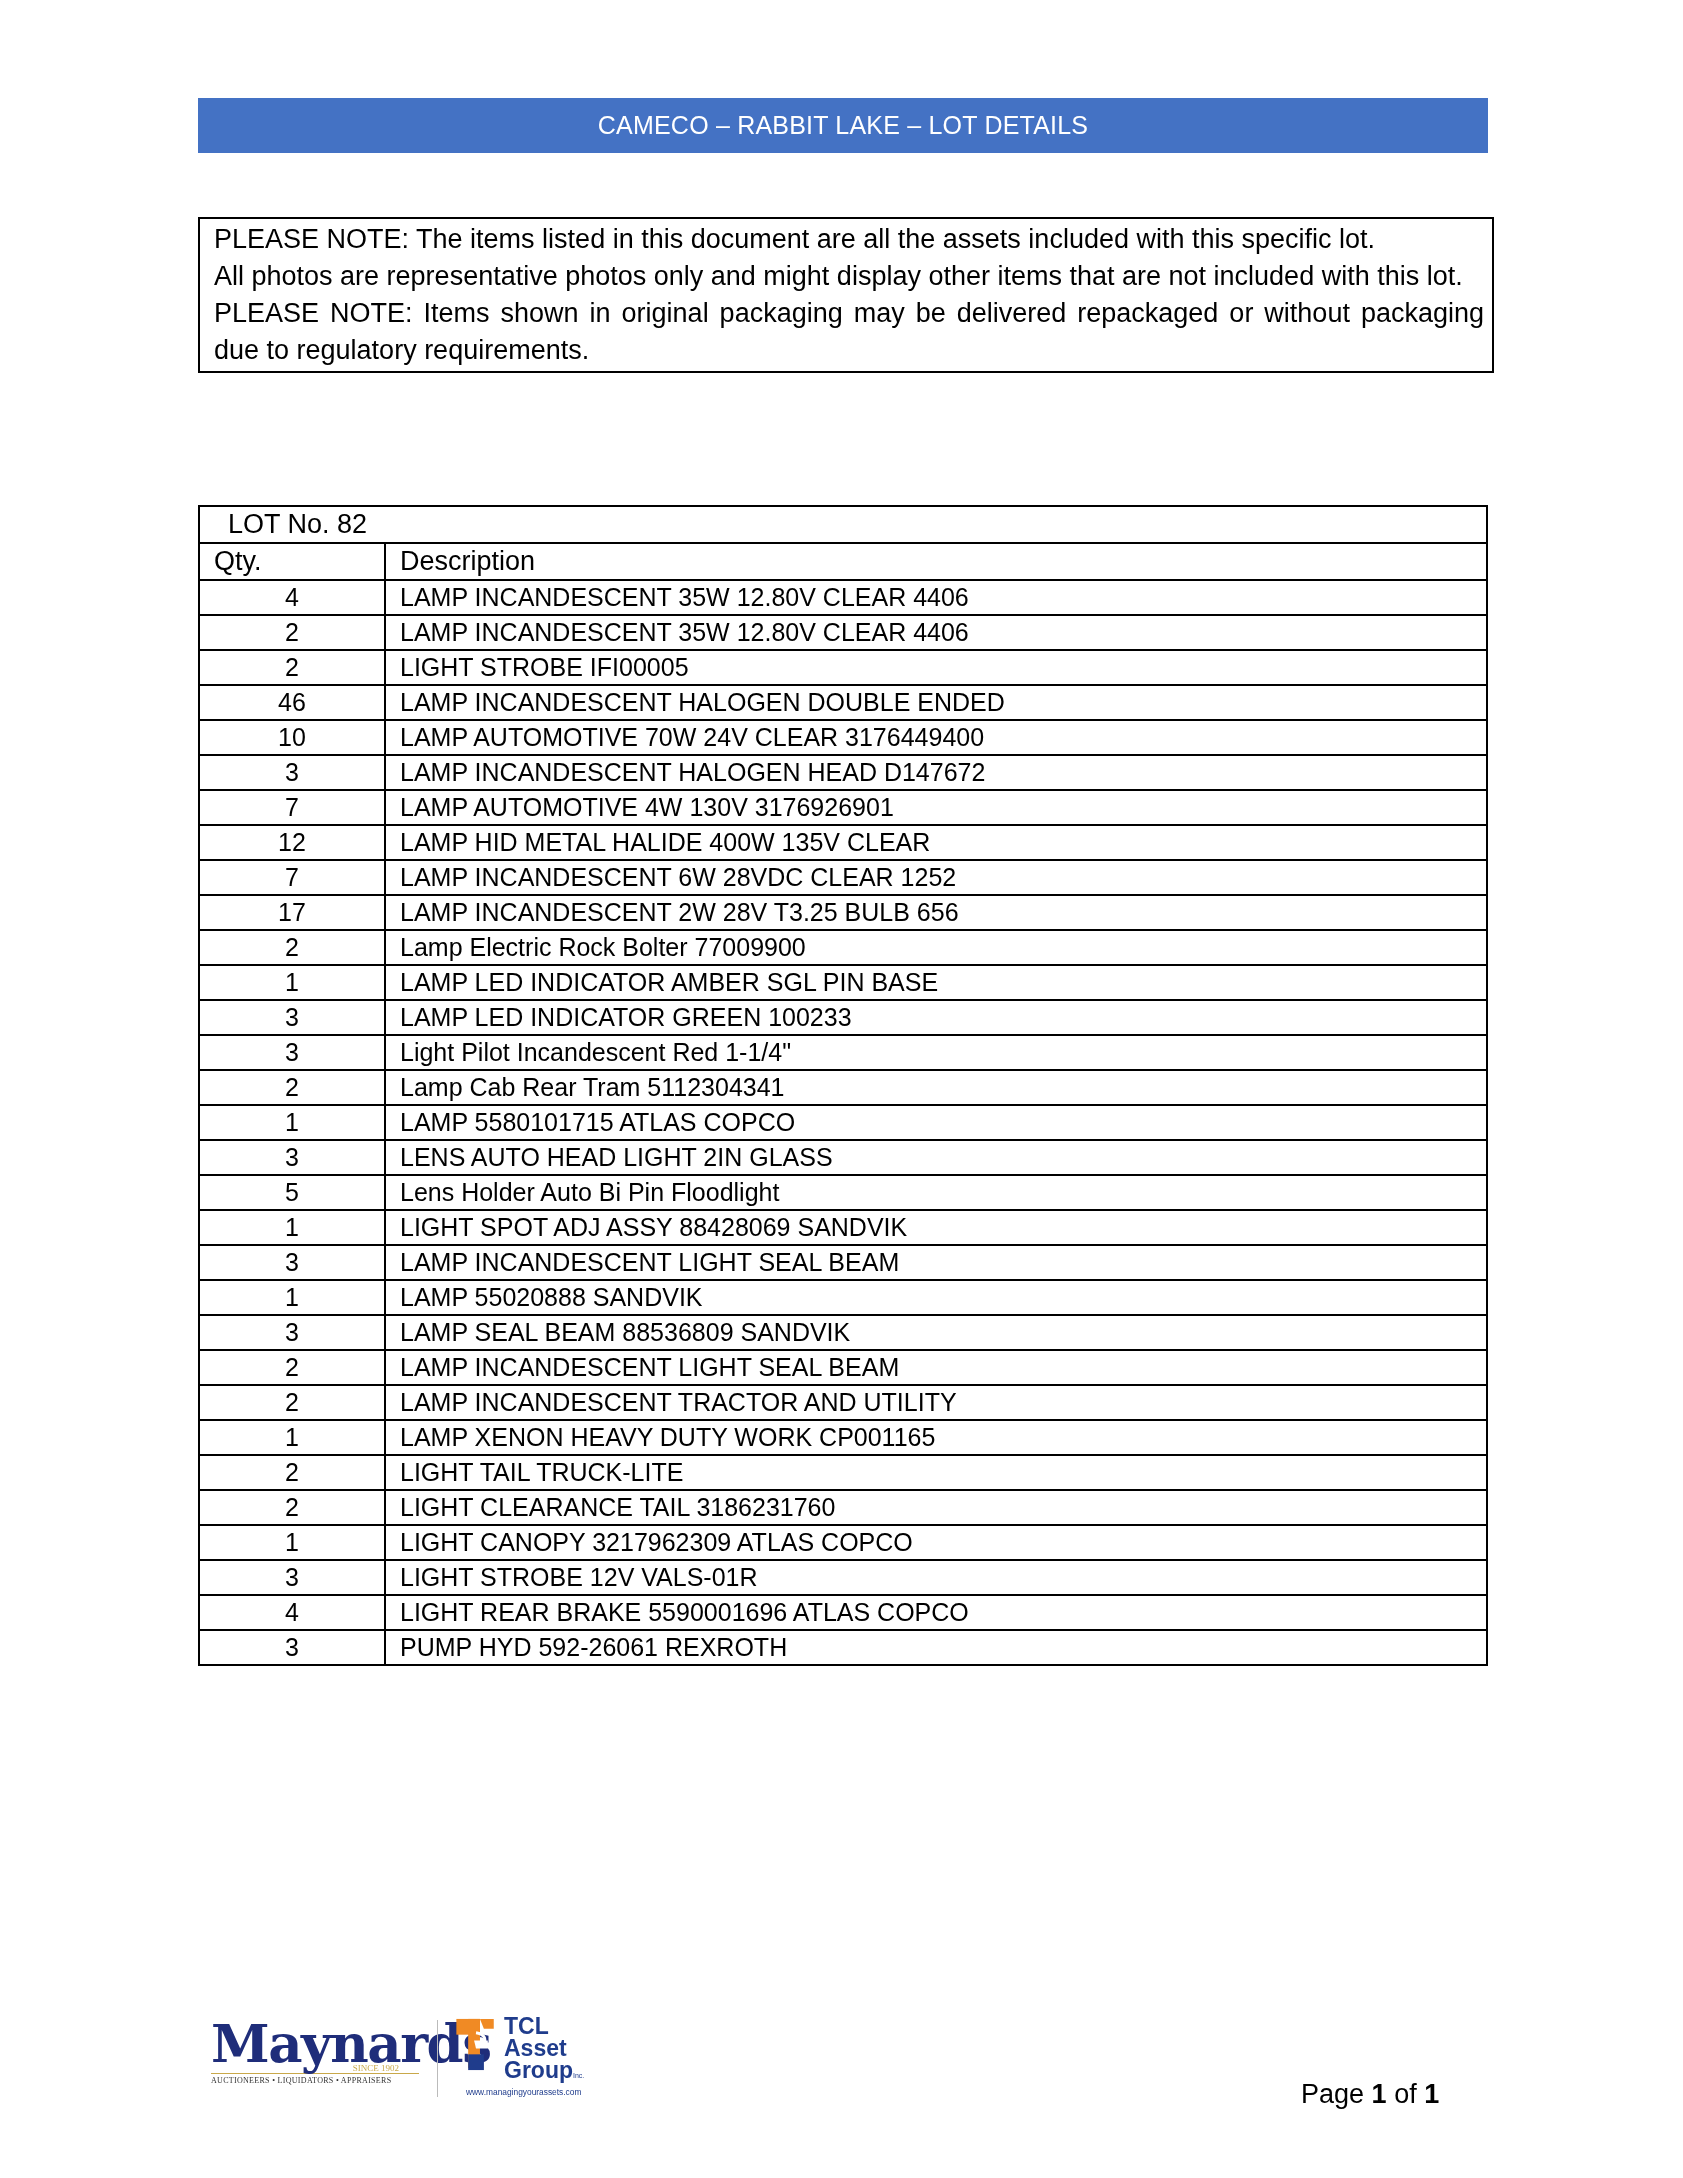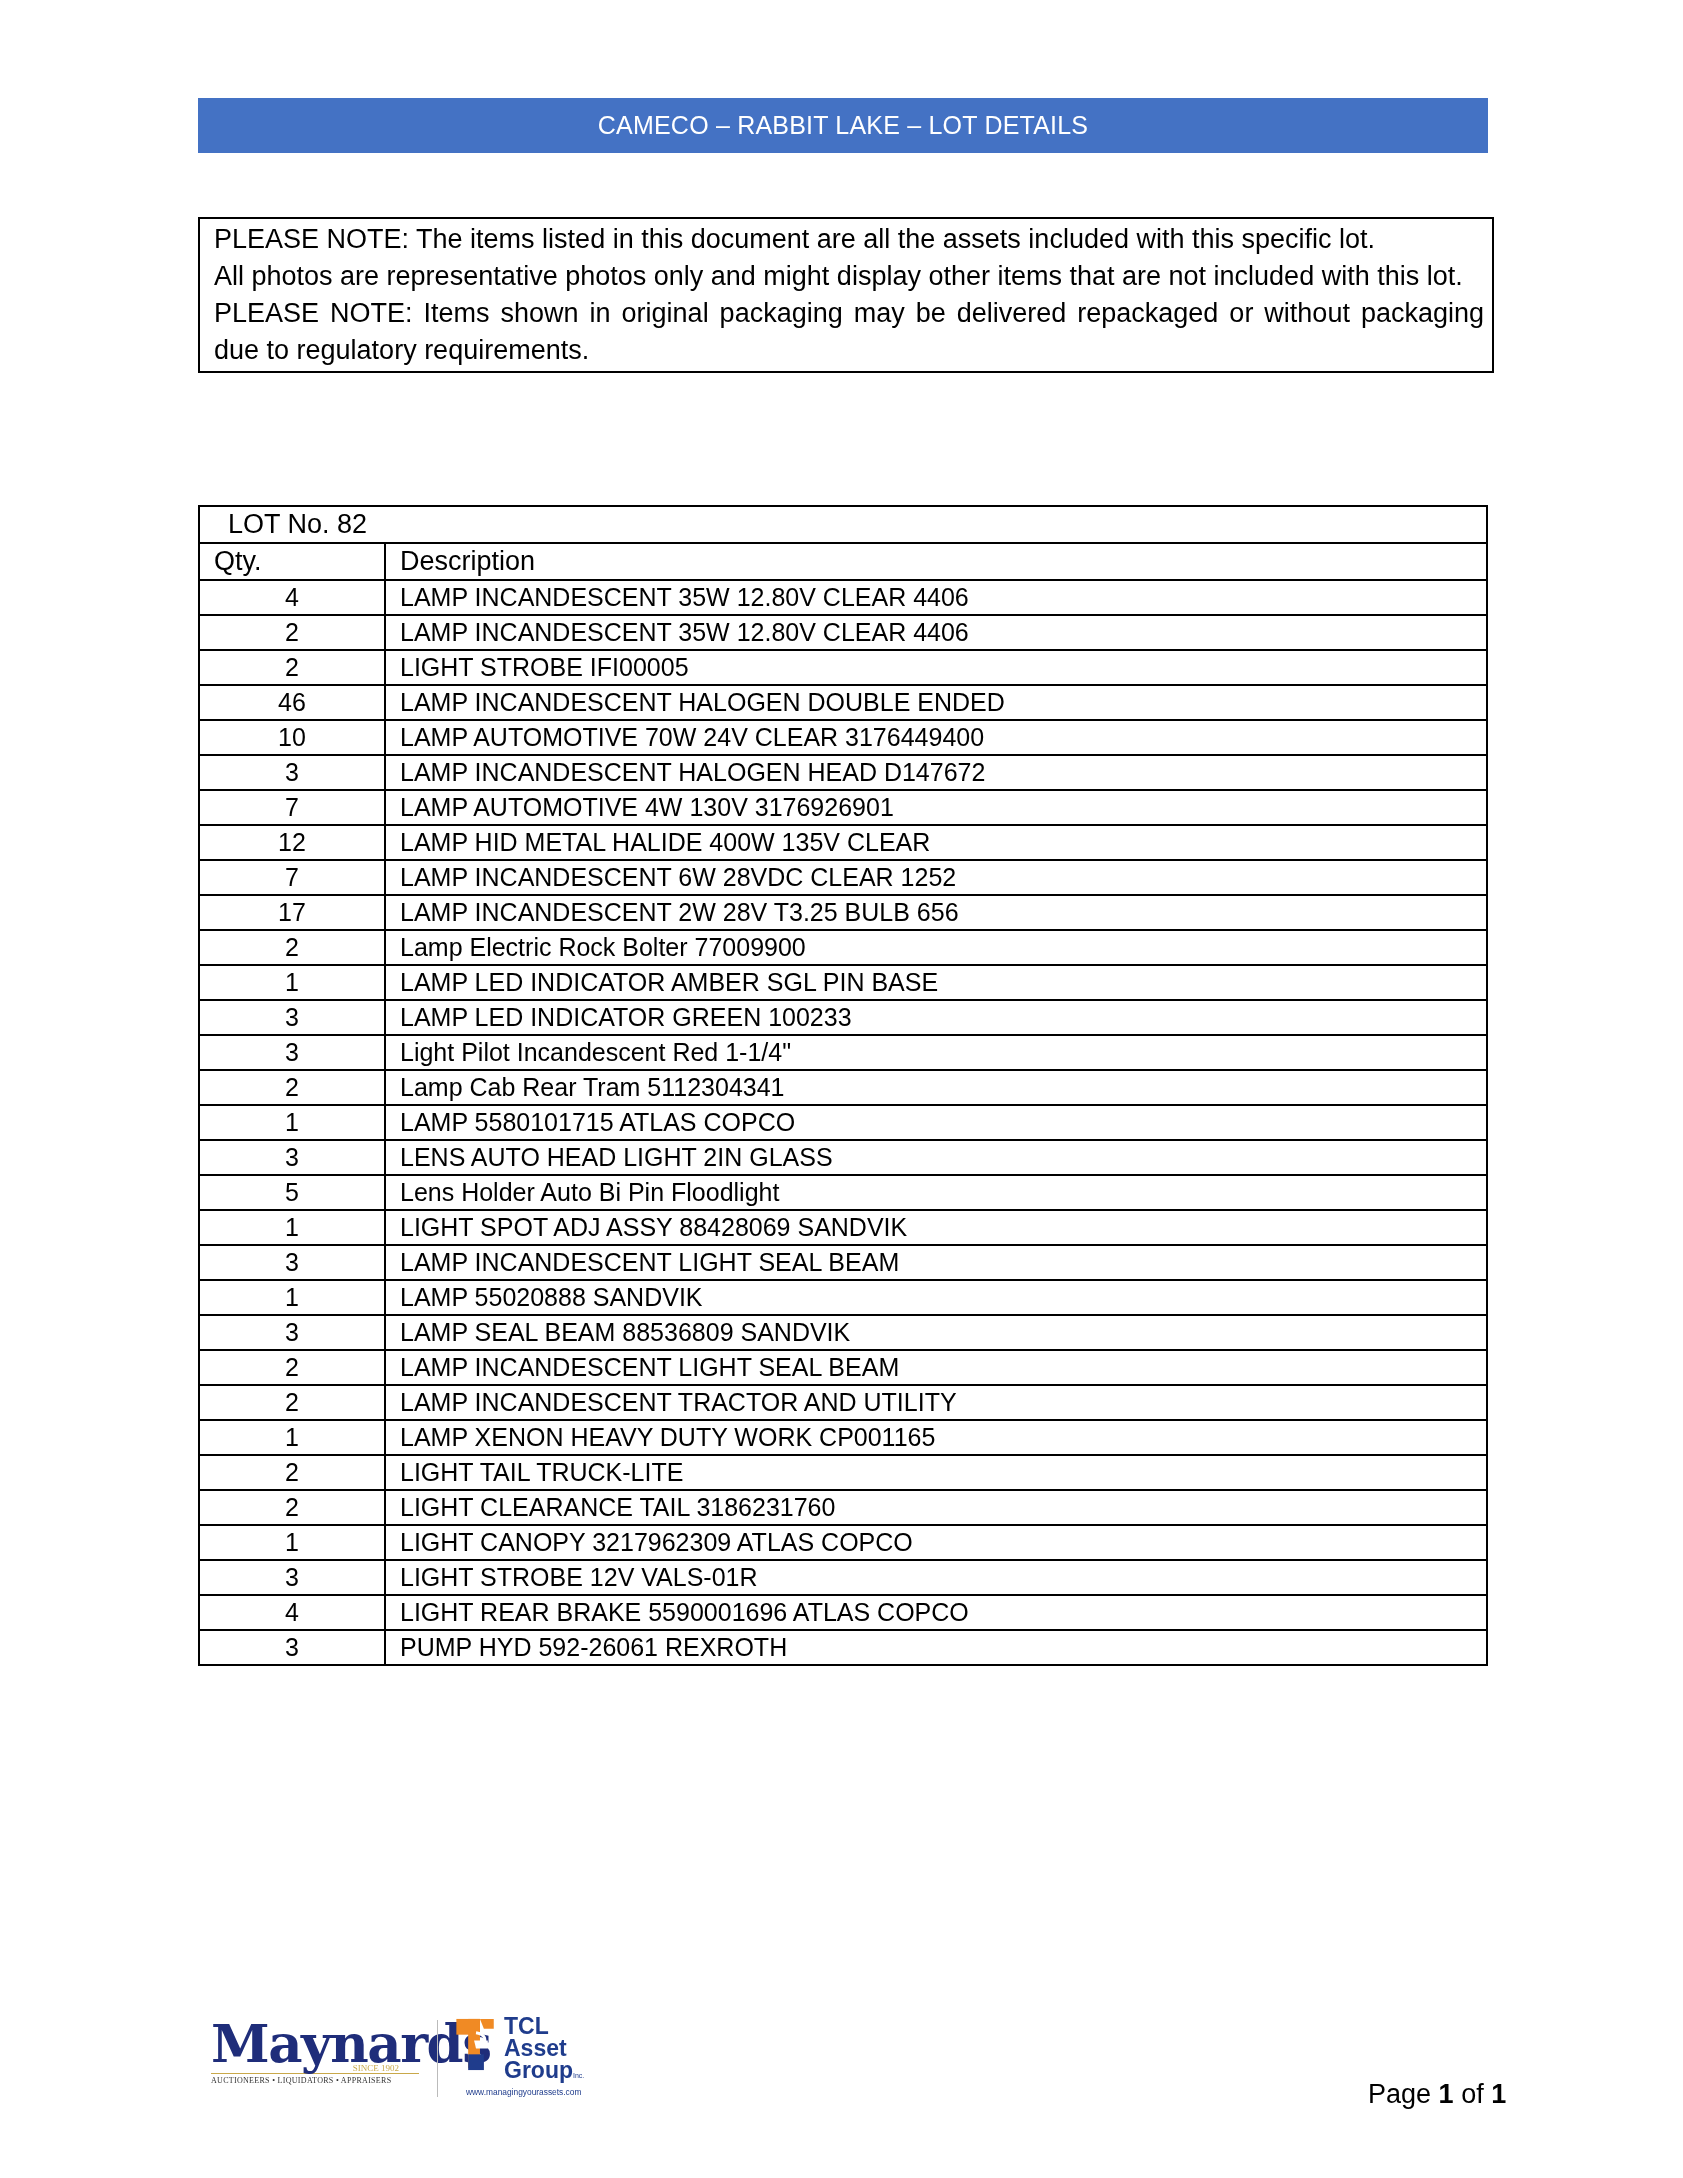--- a/index.html
+++ b/index.html
@@ -27,21 +27,21 @@
   .maynards { position: absolute; left: 0; top: 6px; width: 208px; }
   .maynards .name { font-family: "DejaVu Serif", serif; font-weight: bold; font-size: 53px; color: #1f2d7a; letter-spacing: -1.5px; line-height: 44px; }
   .maynards .since { font-family: "Liberation Serif", serif; font-size: 9px; color: #c9a94a; text-align: right; padding-right: 20px; border-bottom: 1px solid #c9a94a; margin-top: -2px; }
   .maynards .tag { font-family: "Liberation Serif", serif; font-size: 8px; color: #333; letter-spacing: 0.3px; margin-top: 2px; }
   .logo-divider { position: absolute; left: 226px; top: 5px; width: 1px; height: 77px; background: #bbb; }
   .tcl { position: absolute; left: 243px; top: 0; width: 149px; height: 89px; }
   .tcl-mark { position: absolute; left: 0; top: 0; width: 48px; height: 59px; }
   .tcl-text { position: absolute; left: 50px; top: 0; font-family: "Liberation Sans", sans-serif; font-weight: bold; color: #1f3c8c; font-size: 23px; line-height: 22px; }
   .tcl-text .inc { font-size: 7px; font-weight: normal; }
   .tcl-url { position: absolute; left: 12px; top: 72px; font-size: 8.4px; color: #1f3c8c; white-space: nowrap; }
-  .page-num { position: absolute; left: 1368px; top: 2079px; font-size: 27px; text-align: right; }
+  .page-num { position: absolute; left: 1301px; top: 2079px; font-size: 27px; text-align: right; }
   .page-num b { font-weight: bold; }
 </style>
 </head>
 <body>
 
 <div class="title-bar">
   <span>CAMECO – RABBIT LAKE – LOT DETAILS</span>
 </div>
 
 <div class="note-box">

